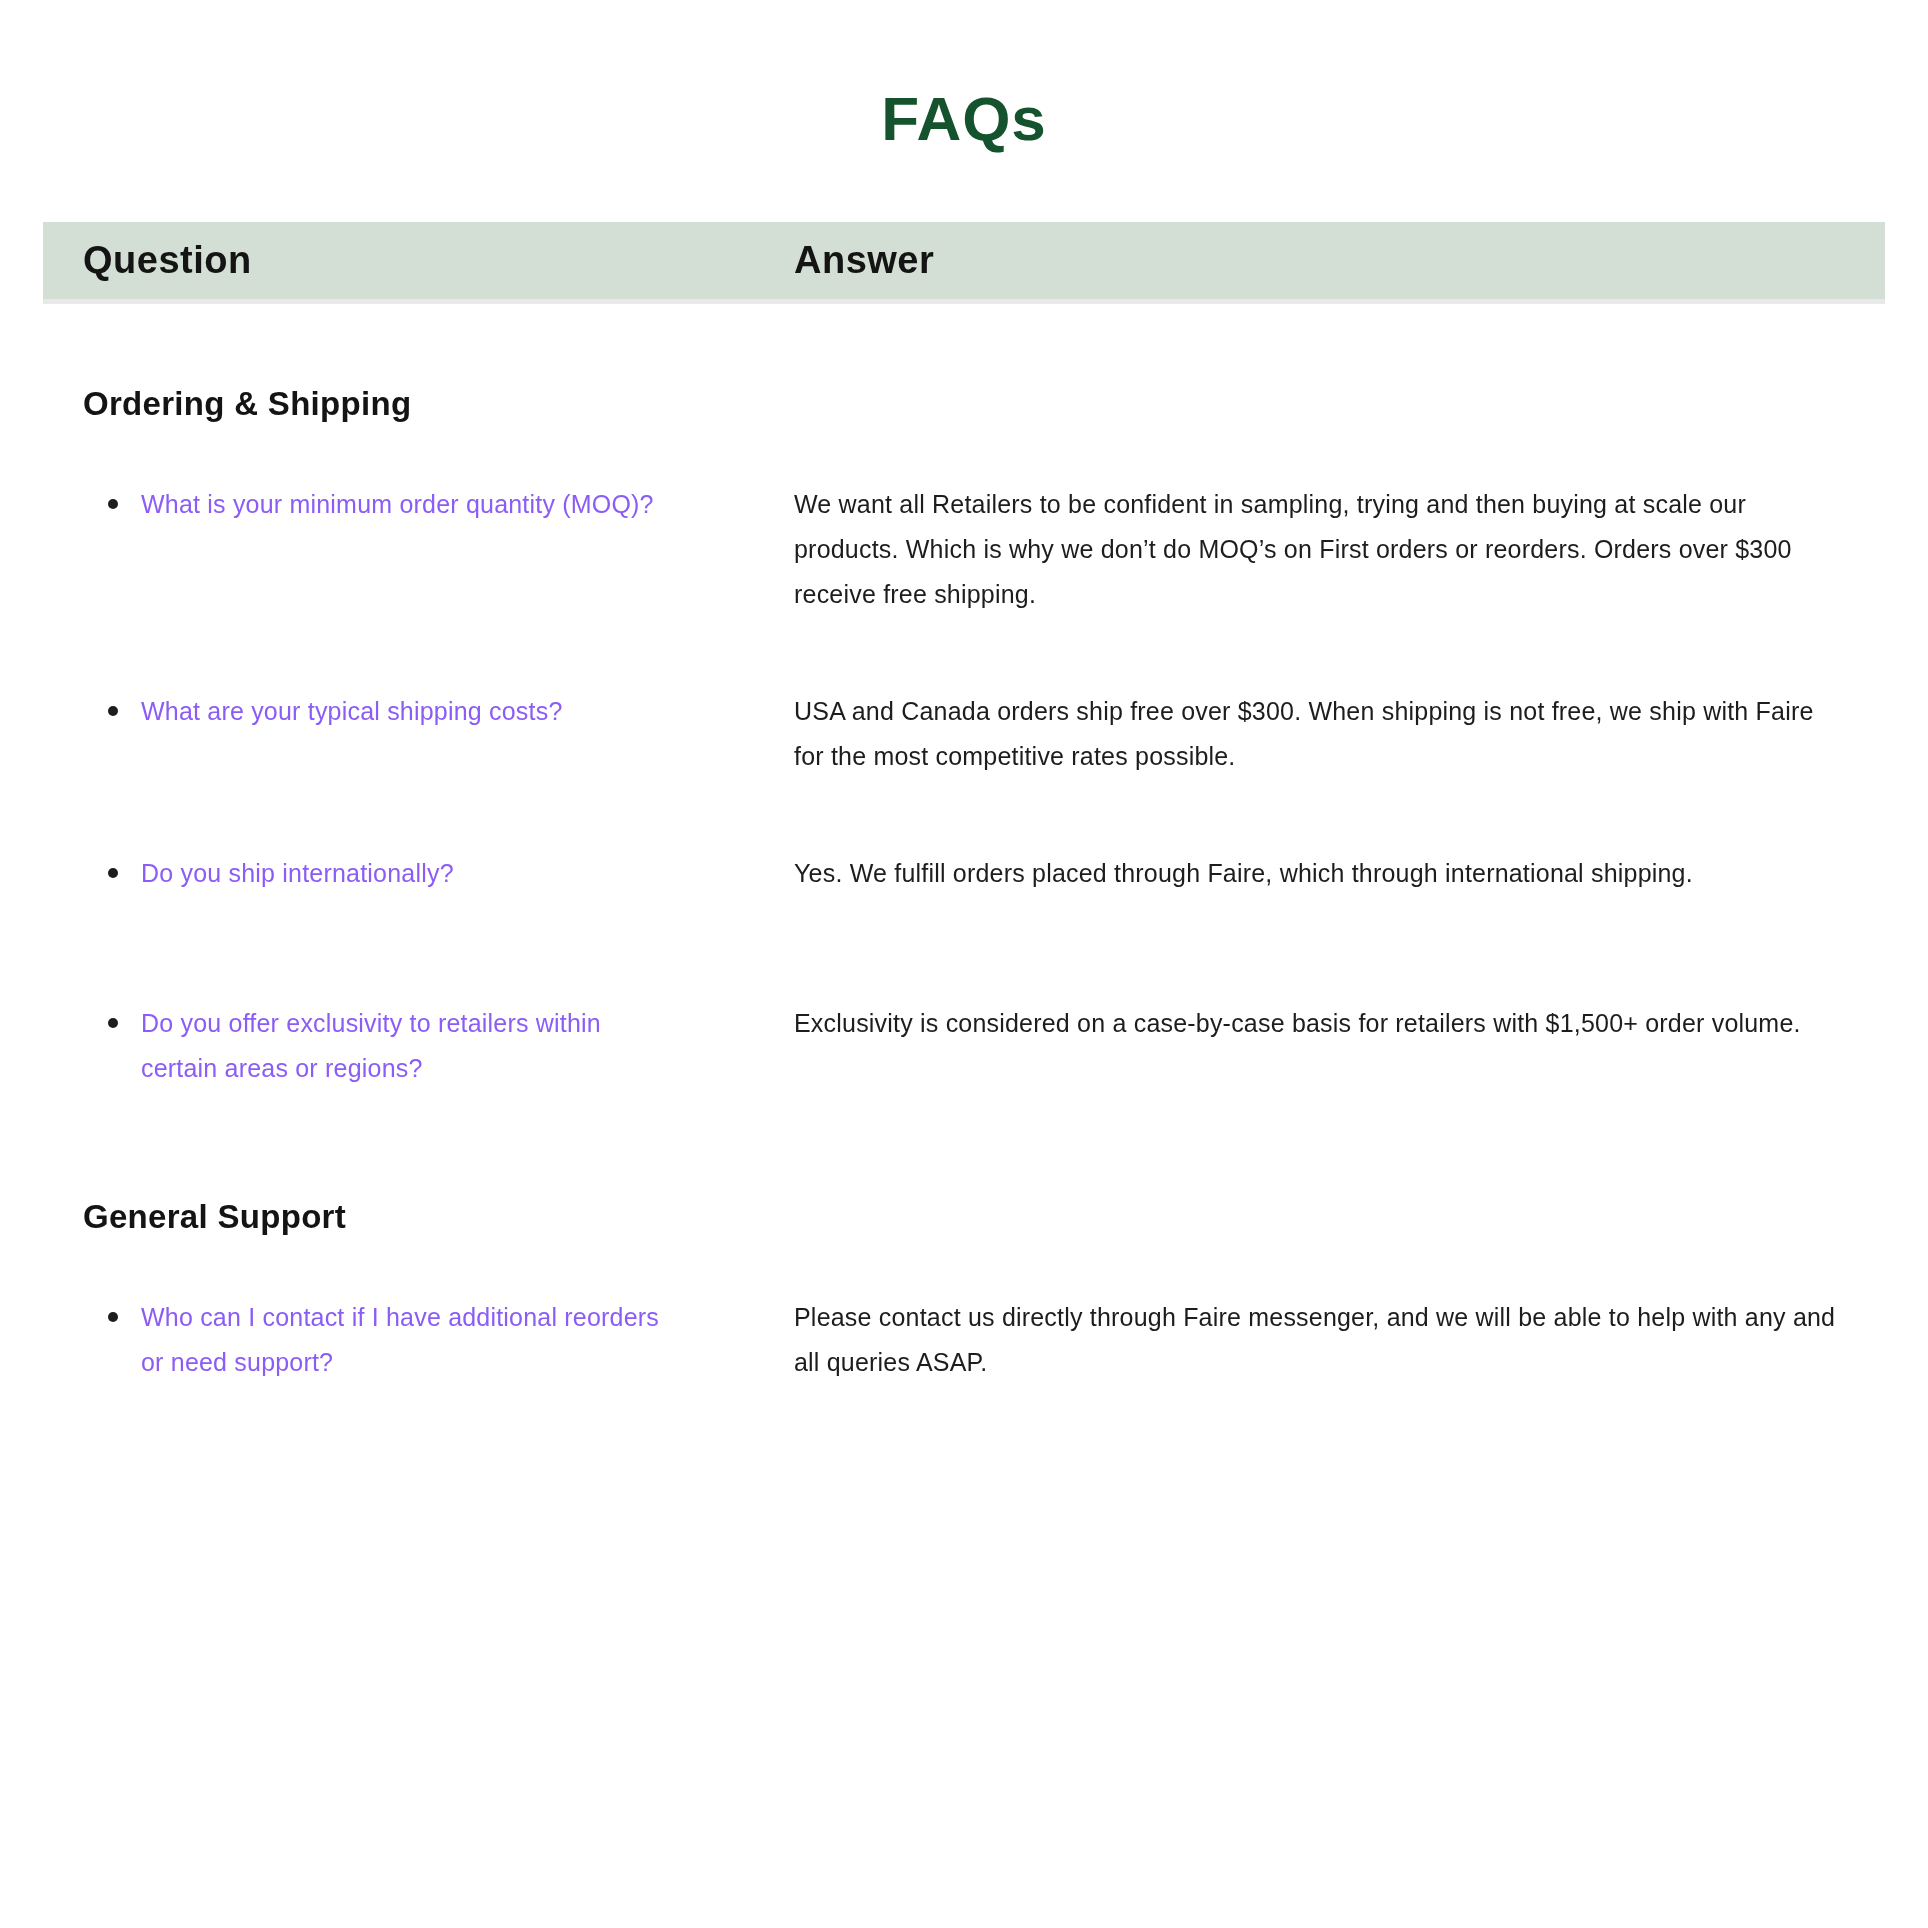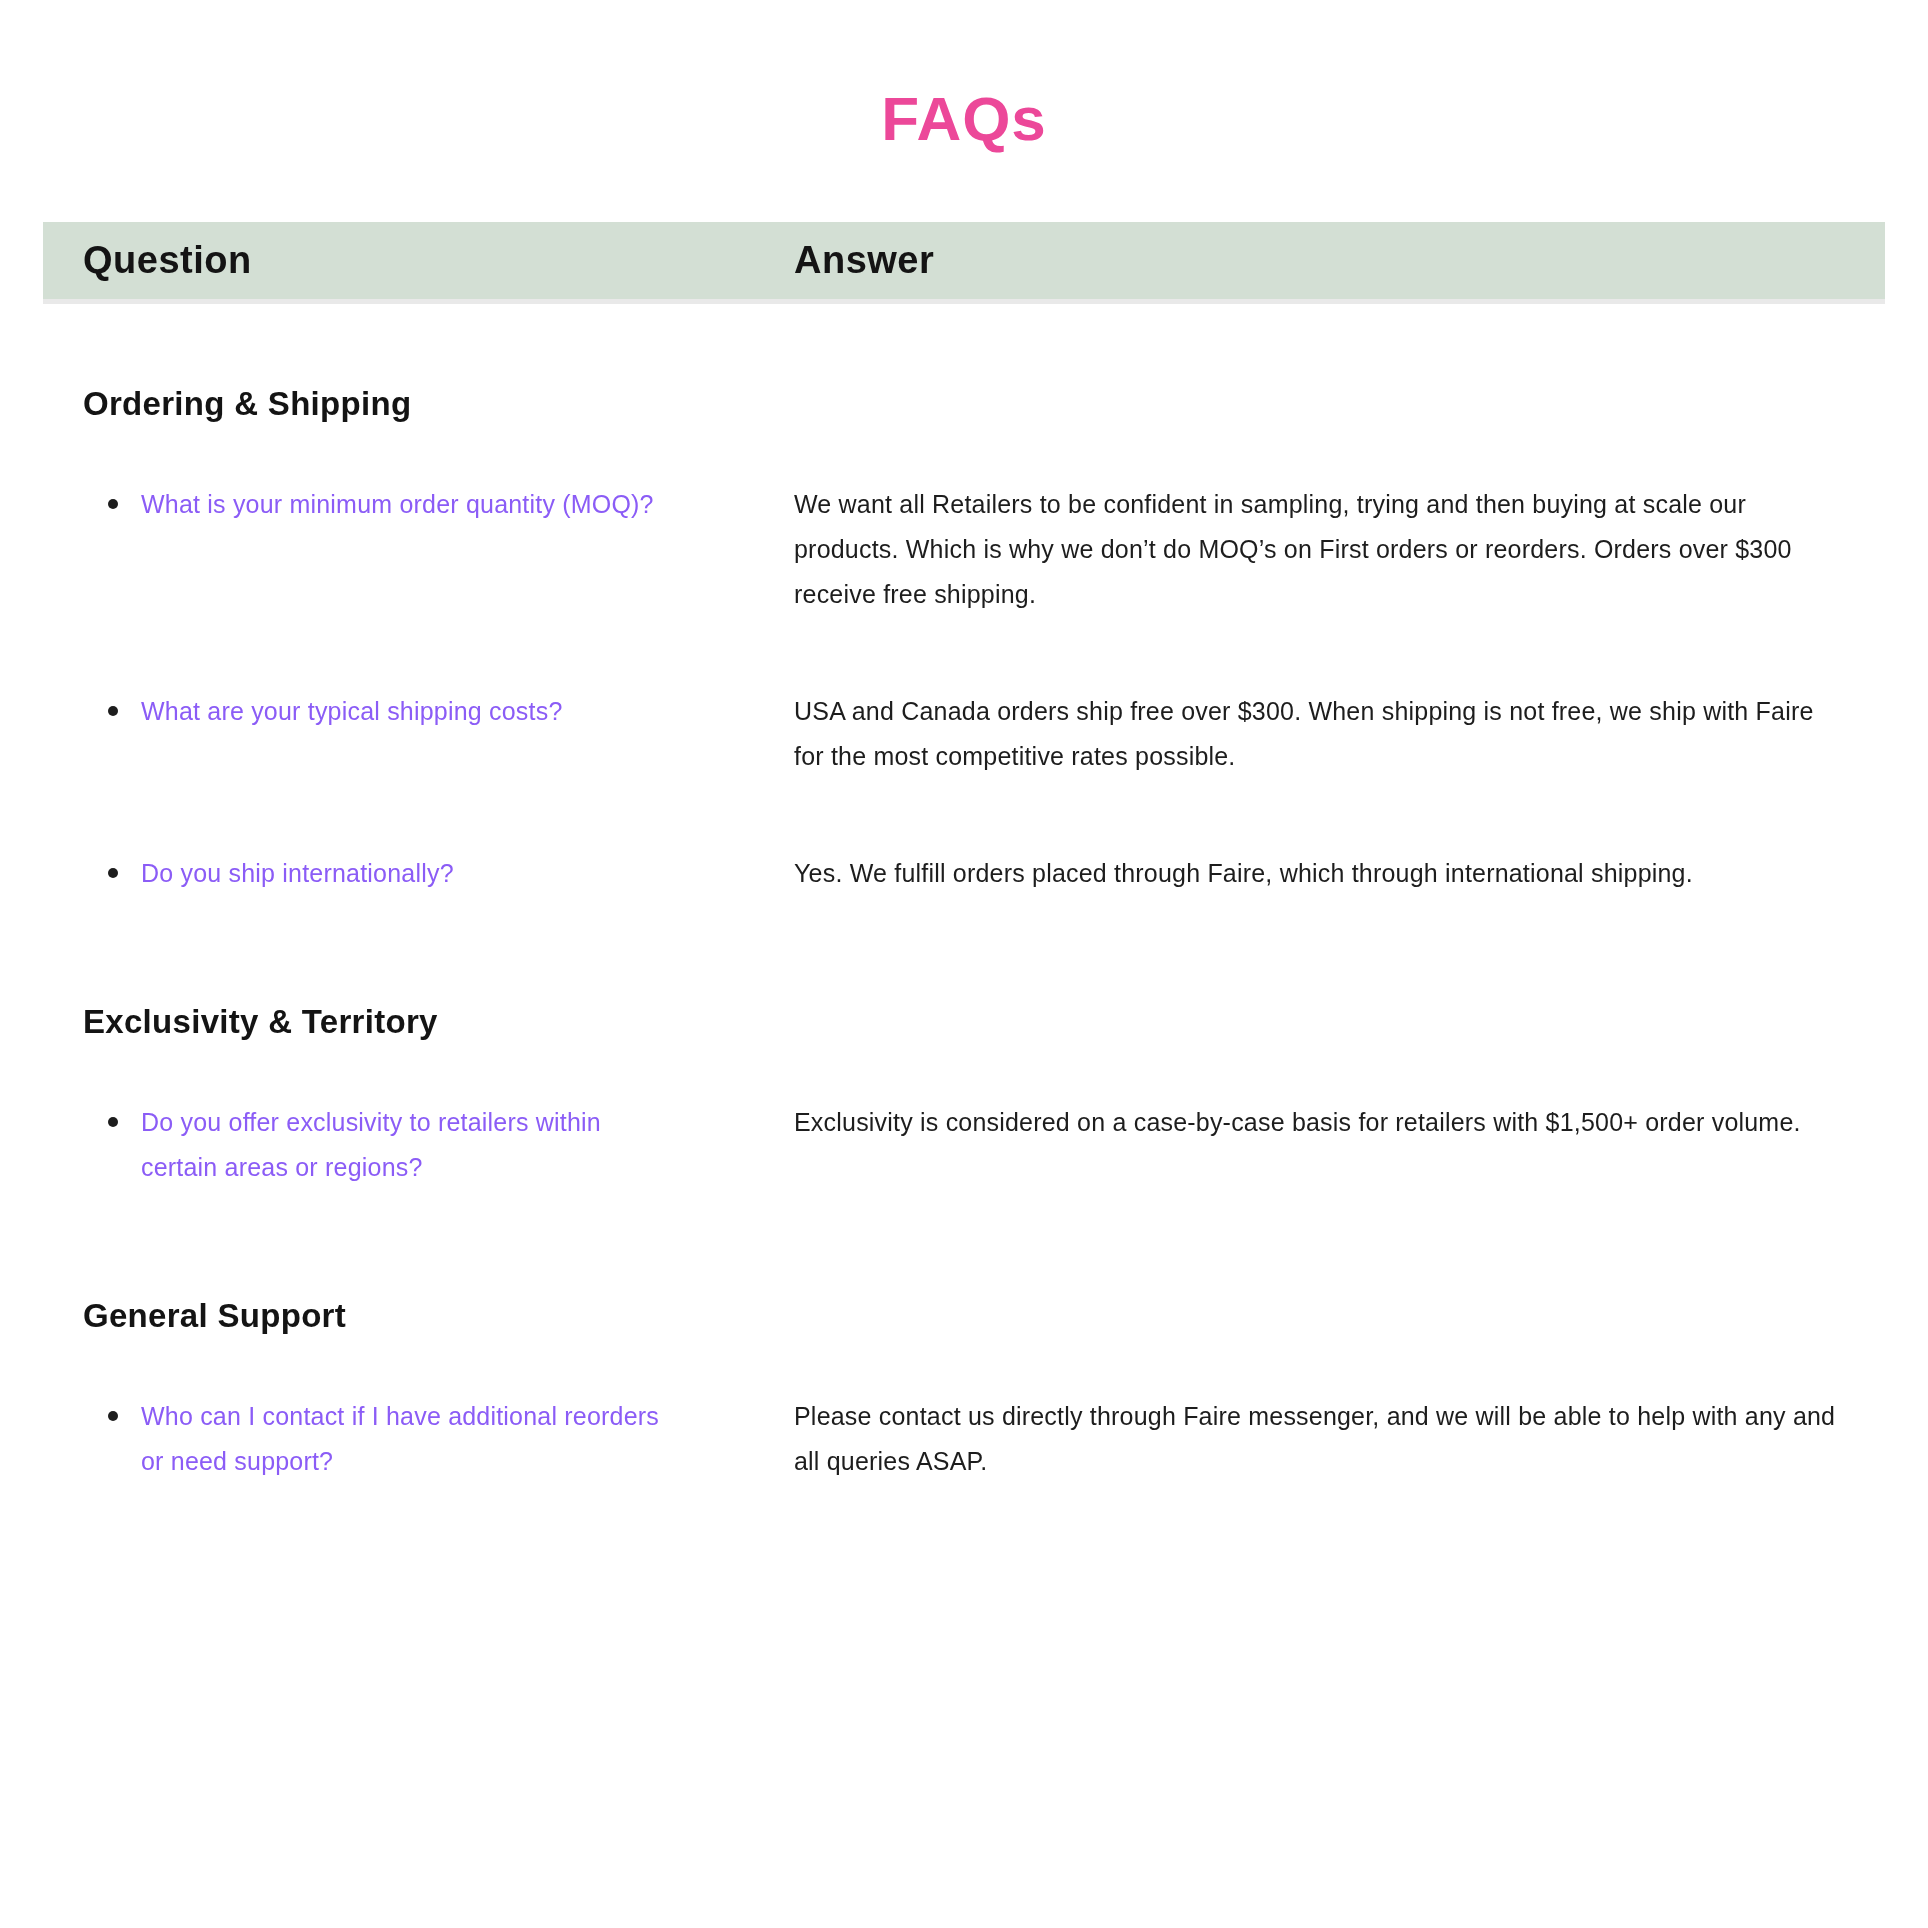--- a/index.html
+++ b/index.html
@@ -15,21 +15,21 @@
     position: relative;
     overflow: hidden;
   }
   .page-title {
     margin: 0;
     padding-top: 83px;
     text-align: center;
     font-size: 62px;
     font-weight: 800;
     letter-spacing: 0.9px;
-    color: #ec4899;
+    color: #14532d;
   }
   .header-bar {
     margin: 68px 43px 0 43px;
     background: var(--header-bg, #d3dfd4);
     border-bottom: 5.6px solid #e9e9e9;
     height: 82px;
     display: grid;
     grid-template-columns: 711px 1055px;
     align-items: center;
     padding-left: 40px;
@@ -118,21 +118,20 @@
   <div class="qa-row">
     <div class="question-cell">
       <span class="bullet-dot"></span>
       <div class="question-text">Do you ship internationally?</div>
     </div>
     <div class="answer-text">Yes. We fulfill orders placed through Faire, which through international shipping.</div>
   </div>
 </section>
 
 <section class="faq-section">
-  <h2 class="section-heading">Exclusivity &amp; Territory</h2>
 
   <div class="qa-row">
     <div class="question-cell">
       <span class="bullet-dot"></span>
       <div class="question-text">Do you offer exclusivity to retailers within certain areas or regions?</div>
     </div>
     <div class="answer-text">Exclusivity is considered on a case-by-case basis for retailers with $1,500+ order volume.</div>
   </div>
 </section>
 

